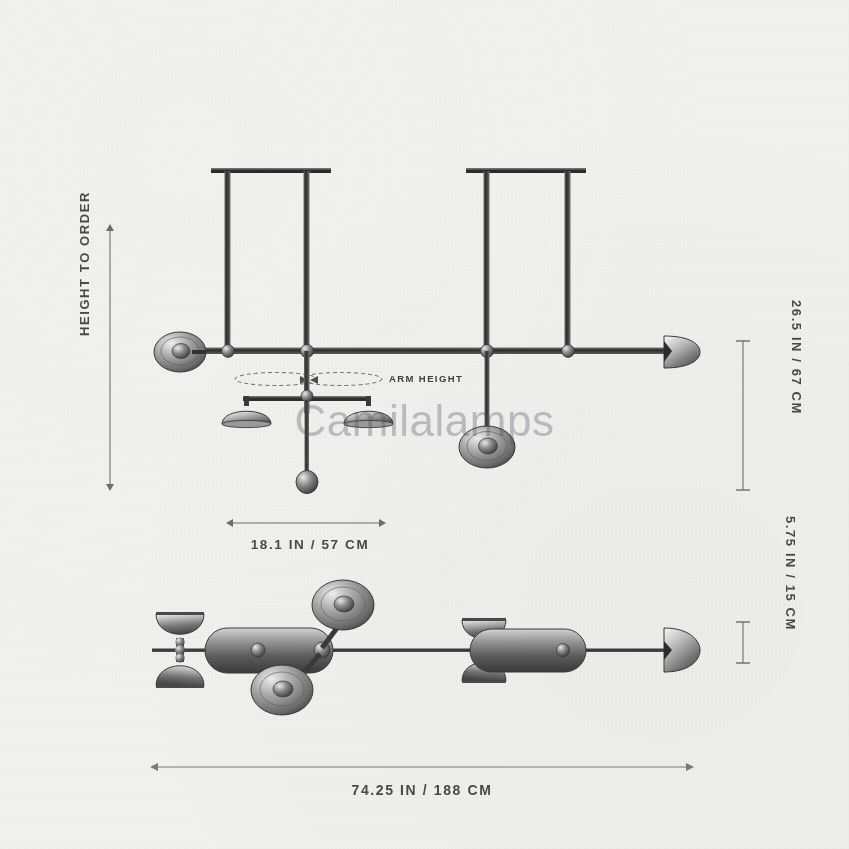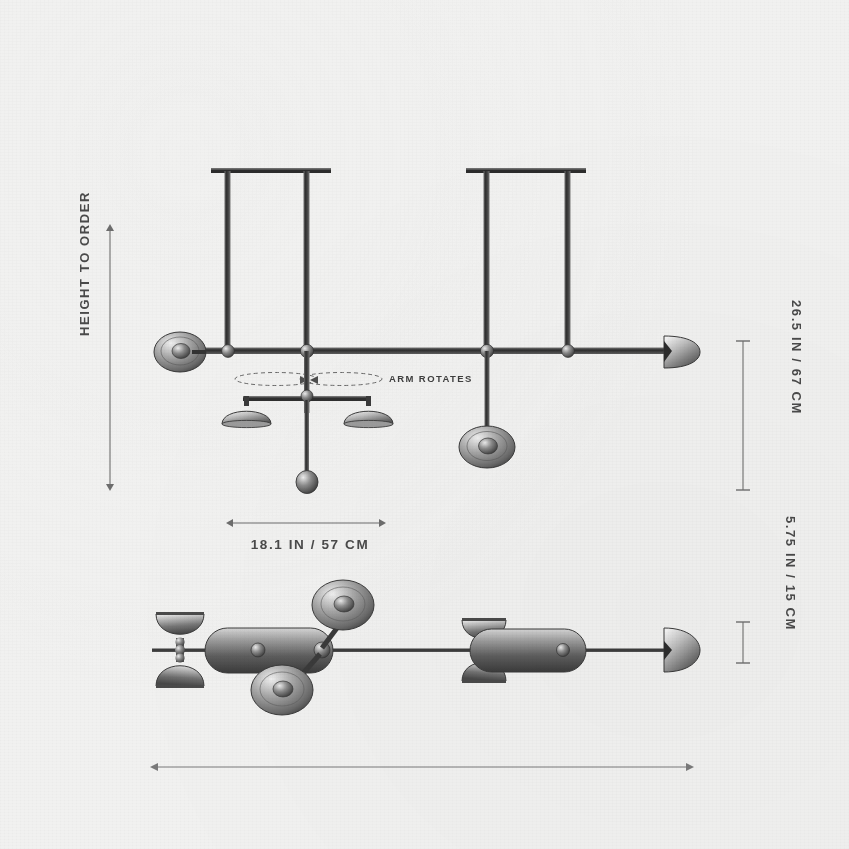--- a/index.html
+++ b/index.html
@@ -337,18 +337,20 @@
   </svg>
 
   <div class="dim-text" id="height-to-order-label">HEIGHT TO ORDER</div>
 
   <div class="dim-text" id="dim-right-upper-label">26.5 IN / 67 CM</div>
 
   <div class="dim-text" id="dim-right-lower-label">5.75 IN / 15 CM</div>
 
   <div class="dim-text" id="dim-width-label">18.1 IN / 57 CM</div>
 
-
-  <div class="dim-text" id="arm-rotates-label">ARM ROTATES</div>
-
+  <div class="dim-text" id="dim-overall-label">74.25 IN / 188 CM</div>
+
+  <div class="dim-text" id="arm-rotates-label">ARM HEIGHT</div>
+
+  <div id="watermark">Camilalamps</div>
 
   <div id="paper-texture"></div>
 </div>
 
 </body></html>

